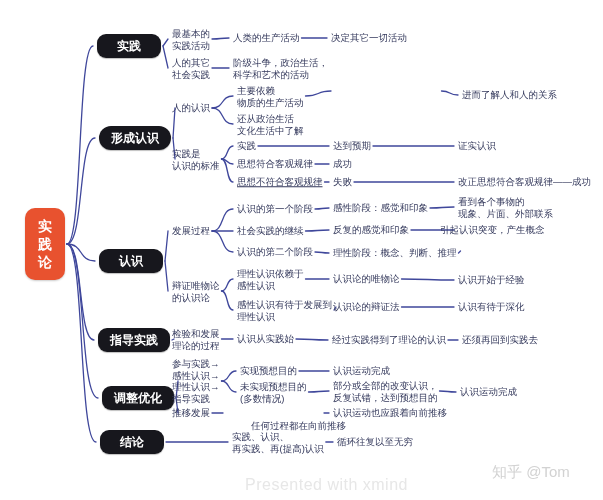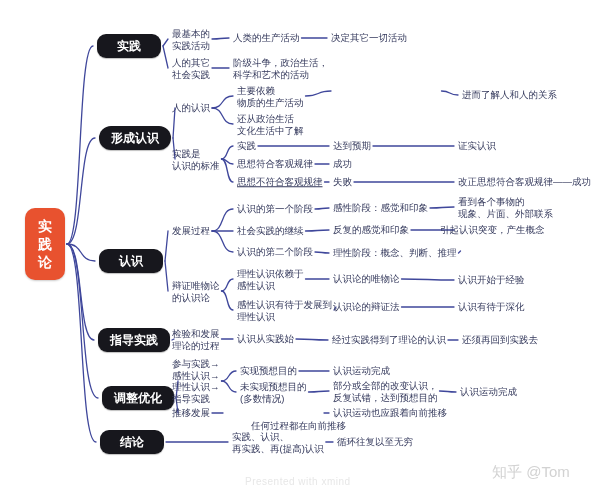--- a/index.html
+++ b/index.html
@@ -14,21 +14,21 @@
   .branch {
     background:var(--branch-bg,#17171d); color:#fff; font-size:12px; font-weight:bold;
     padding:5px 12px; border-radius:9px; min-width:40px; text-align:center;
     line-height:14px; white-space:nowrap; box-shadow:0 1px 1px rgba(0,0,0,.25);
   }
   .root {
     background:var(--root-bg,#e8522f); color:#fff; font-size:14px; font-weight:bold;
     padding:9px 13px; border-radius:10px; text-align:center; line-height:18px;
     white-space:pre-line; box-shadow:0 1px 2px rgba(0,0,0,.2);
   }
-  .wm-center { position:absolute; left:245px; top:476px; font-size:10px; color:#e7e7e7; letter-spacing:.5px; }
+  .wm-center { position:absolute; left:245px; top:476px; font-size:16px; color:#e7e7e7; letter-spacing:.5px; }
   .wm-corner { position:absolute; left:492px; top:463px; font-size:15px; color:#d2d2d2; }
 </style>
 </head>
 <body>
 
 <div id="mindmap" style="background: rgb(255, 255, 255);">
   <svg id="edges" xmlns="http://www.w3.org/2000/svg" width="603" height="500" viewBox="0 0 603 500">
       <path d="M 67 244 C 82.6 244, 77.4 46, 93 46"></path>
       <path d="M 67 244 C 83.8 244, 78.2 138, 95 138"></path>
       <path d="M 67 244 C 83.8 244, 78.2 261, 95 261"></path>

